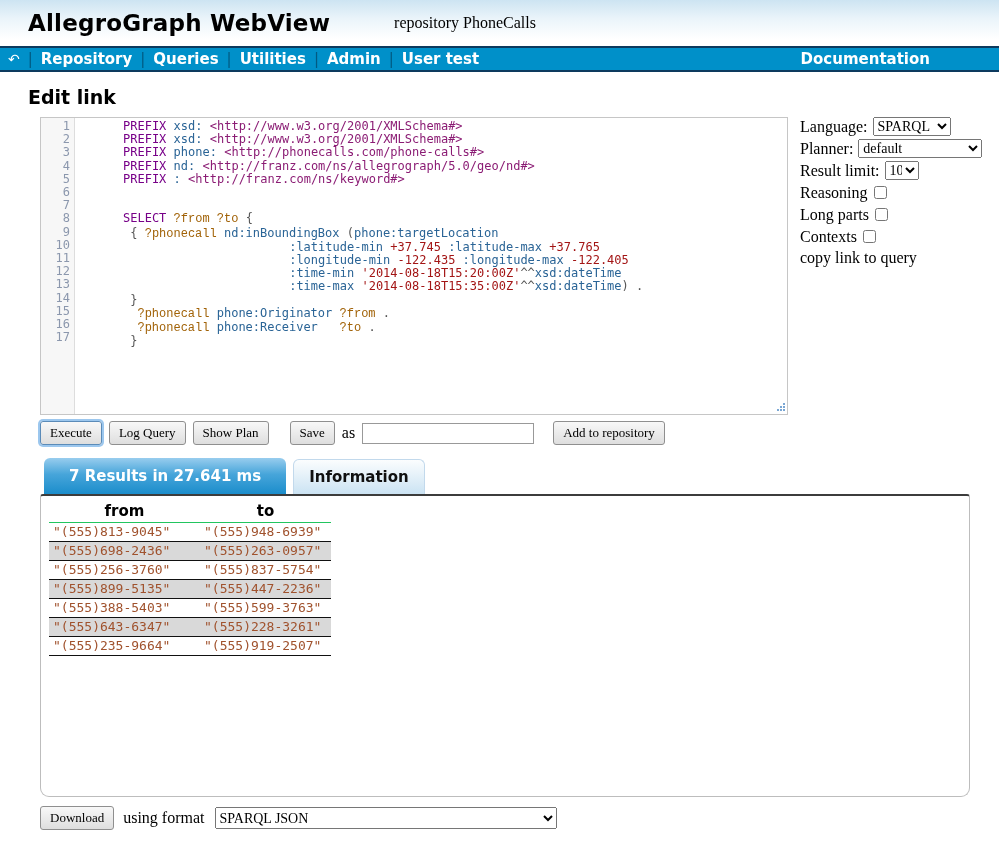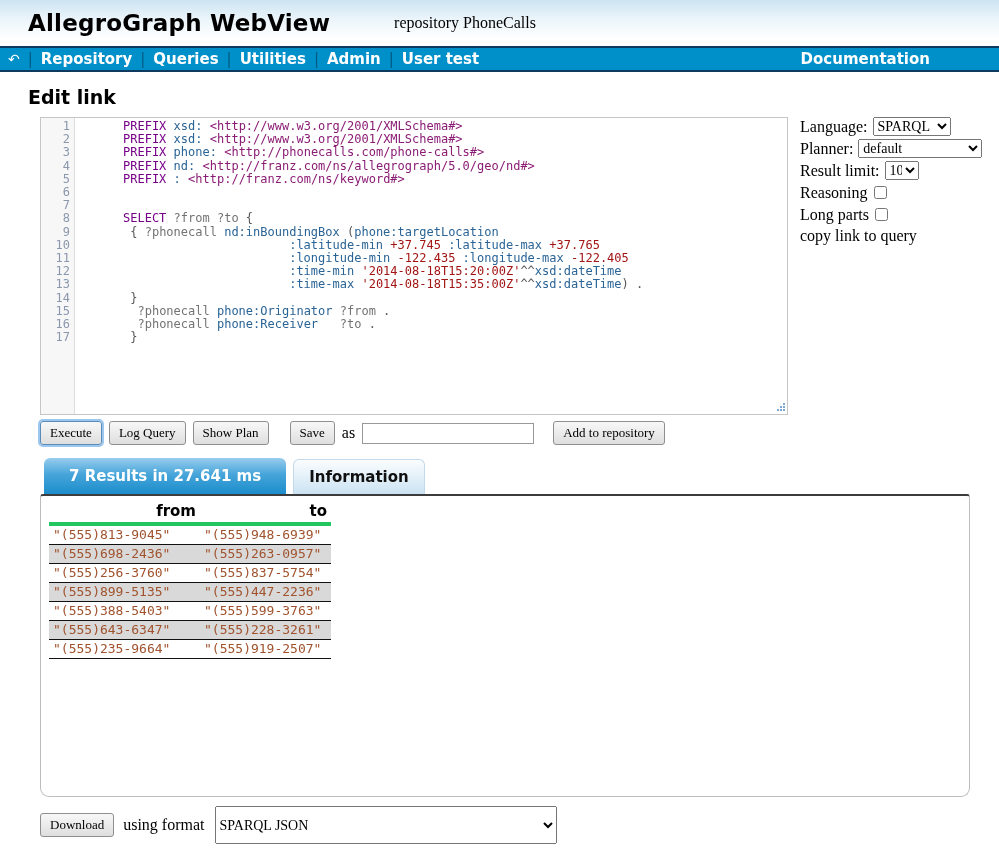--- a/index.html
+++ b/index.html
@@ -23,21 +23,21 @@
 
   
   .content-row{display:flex;margin-left:40px;}
   .editor{width:746px;height:296px;border:1px solid #c6c6c6;display:flex;position:relative;background:#fff;font-family:"DejaVu Sans Mono",monospace;font-size:12px;line-height:13.2px;}
   .gutter{width:29px;background:#f7f7f7;border-right:1px solid #ddd;color:#8b97ad;text-align:right;padding:2px 4px 0 0;flex:none;}
   .code{padding:2px 0 0 4px;white-space:pre;overflow:hidden;flex:1;}
   .code-line{min-height:13.2px;margin-left:44px;}
   .tk-k{color:#770088;}
   .tk-a{color:#2a6496;}
   .tk-u{color:#8b1c74;}
-  .tk-v{color:#737373;}
+  .tk-v{color:#a16207;font-family:Liberation Mono, monospace;}
   .tk-n{color:#a31515;}
   .tk-s{color:#a31515;}
   .tk-p{color:#555;}
   .resize-handle{position:absolute;right:1px;bottom:1px;width:12px;height:12px;cursor:nwse-resize;}
 
   .sidebar{margin-left:12px;font-family:"Liberation Serif",serif;font-size:16px;width:195px;}
   .sb-row{margin-bottom:3px;display:flex;align-items:center;white-space:nowrap;}
   select,button{font-family:"Liberation Serif",serif;}
   select{font-size:14px;margin-left:5px;}
   .sel-lang{width:78px;}
@@ -57,30 +57,30 @@
 
   
   .tabbar{display:flex;align-items:flex-end;margin:13px 4px 0 44px;}
   .tab{font-weight:bold;font-size:15px;border-radius:6px 6px 0 0;cursor:pointer;}
   .tab.active{background:linear-gradient(#98cdee,#47a5da 45%,#1b8dcb);color:#fff;padding:9px 25px;}
   .tab.inactive{background:linear-gradient(#fbfdfe,#cbe3f3);color:#101010;padding:8px 15px;margin-left:7px;border:1px solid #c2d9ec;border-bottom:none;}
 
   
   .panel{margin-left:40px;width:928px;height:300px;border:1px solid #bdbdbd;border-top:2px solid #3c3c3c;border-radius:3px 3px 9px 9px;background:#fff;overflow:hidden;}
   .results-table{border-collapse:collapse;margin:6px 0 0 8px;}
-  .results-table th{font-family:"DejaVu Sans",sans-serif;font-size:15px;font-weight:bold;text-align:right;padding:0 4px 2px 4px;border-bottom:4px solid #22c55e;color:#000;}
+  .results-table th{font-family:"DejaVu Sans",sans-serif;font-size:15px;font-weight:bold;text-align:center;padding:0 4px 2px 4px;border-bottom:1px solid #22c55e;color:#000;}
   .results-table th.col-from{min-width:143px;}
   .results-table th.col-to{min-width:123px;}
   .results-table td{font-family:"DejaVu Sans Mono",monospace;font-size:13px;color:#a0522d;padding:1px 4px 2px 4px;border-bottom:1px solid #111;}
   .results-table tbody tr:nth-child(even){background:#d9d9d9;}
 
   
   .download-row{display:flex;align-items:center;margin:9px 0 0 40px;font-family:"Liberation Serif",serif;font-size:16px;}
   .download-row .label{margin:0 2px;}
-  .fmt-select{width:342px;height:38px;font-size:14px;margin-left:8px;}
+  .fmt-select{width:342px;height:22px;font-size:14px;margin-left:8px;}
 </style>
 </head>
 <body>
 
 <div class="hdr">
   <div class="hdr-title">AllegroGraph WebView</div>
   <div class="hdr-repo">
     <span>repository</span><span>PhoneCalls</span>
   </div>
 </div>
@@ -155,20 +155,24 @@
     </div>
     <div id="sb-checks">
         <div class="sb-row">
           <span>Reasoning</span>
           <input type="checkbox" style="">
         </div>
         <div class="sb-row">
           <span>Long parts</span>
           <input type="checkbox" style="">
         </div>
+        <div class="sb-row">
+          <span>Contexts</span>
+          <input type="checkbox" style="">
+        </div>
       </div>
     <div class="sb-link">copy link to query</div>
   </div>
 </div>
 
 <div class="actions">
   <button class="btn btn-execute">Execute</button>
   <button class="btn">Log Query</button>
   <button class="btn">Show Plan</button>
   <button class="btn save-gap">Save</button>

